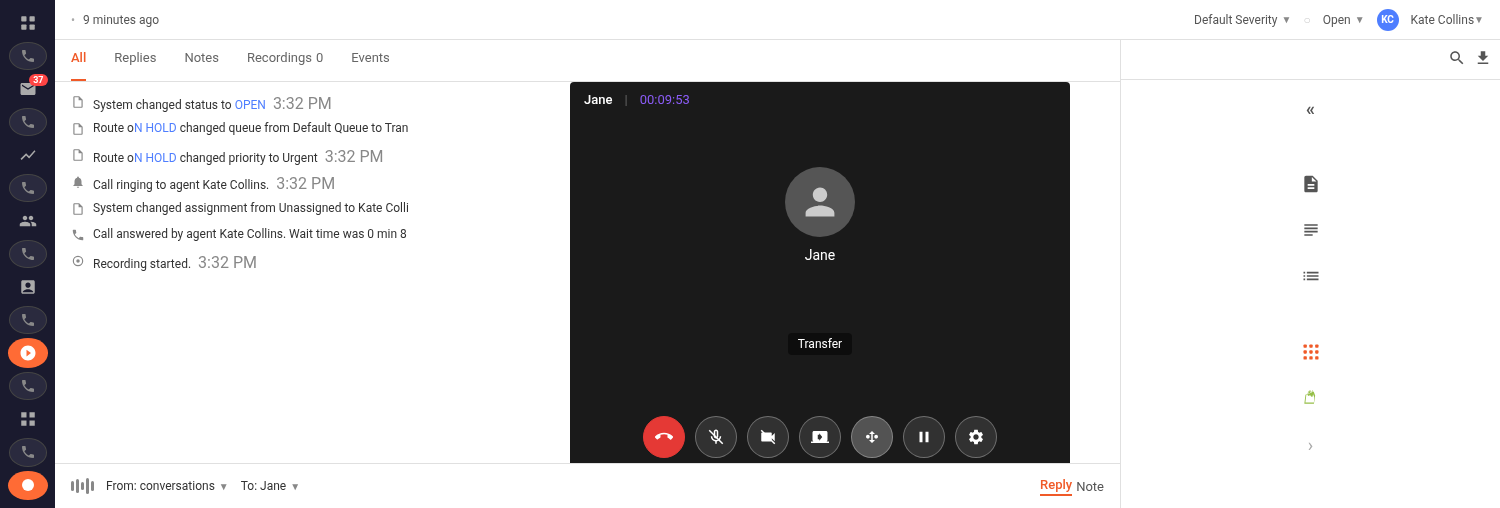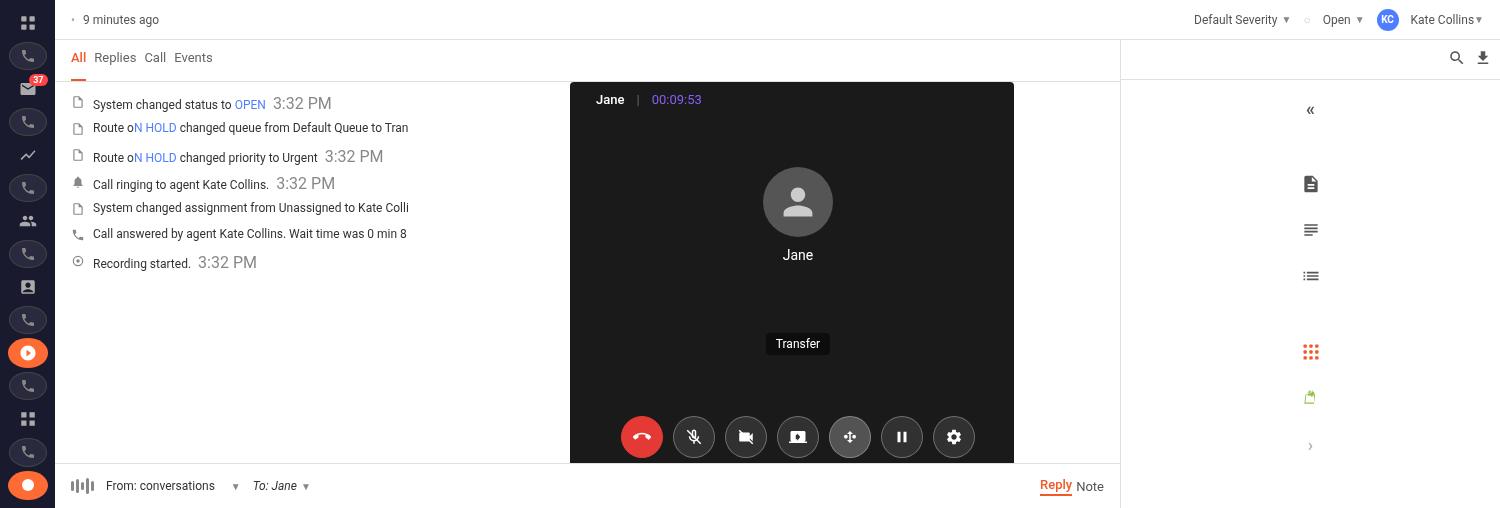--- a/index.html
+++ b/index.html
@@ -136,21 +136,21 @@
       color: #888;
     }
 
     
     .tabs-bar {
       height: 42px;
       display: flex;
       align-items: center;
       padding: 0 16px;
       border-bottom: 1px solid #e0e0e0;
-      gap: 8px;
+      gap: 28px;
     }
     .tab {
       font-size: 13px;
       color: #666;
       cursor: pointer;
       padding-bottom: 4px;
       border-bottom: 2px solid transparent;
       height: 100%;
       display: flex;
       align-items: center;
@@ -210,31 +210,30 @@
     .wave-bar {
       width: 3px;
       background: #888;
       border-radius: 2px;
     }
     .from-select {
       font-size: 12px;
       color: #333;
       display: flex;
       align-items: center;
-      gap: 16px;
+      gap: 4px;
       cursor: pointer;
     }
     .to-select {
       font-size: 12px;
       color: #333;
       display: flex;
       align-items: center;
       gap: 4px;
       cursor: pointer;
-      font-style: italic;
     }
     .bottom-right {
       margin-left: auto;
       display: flex;
       align-items: center;
       gap: 4px;
     }
     .reply-tab {
       font-size: 13px;
       color: #f05a28;
@@ -247,29 +246,28 @@
       font-size: 13px;
       color: #555;
       cursor: pointer;
     }
 
     
     .call-overlay {
       position: absolute;
       top: 0;
       left: 515px;
-      width: 444px;
+      width: 500px;
       height: 390px;
       background: #1a1a1a;
       border-radius: 4px;
       z-index: 10;
       display: flex;
       flex-direction: column;
       overflow: hidden;
-      padding-left: 12px;
     }
     .call-header {
       display: flex;
       align-items: center;
       padding: 10px 14px;
       gap: 12px;
     }
     .caller-name-header {
       color: white;
       font-size: 13px;
@@ -522,21 +520,25 @@
     <div class="conversation-panel">
 
       <div class="tabs-bar">
         <div class="tab active">
           <span>All</span>
         </div>
         <div class="tab">
           <span>Replies</span>
         </div>
         <div class="tab">
-          <span>Call</span>
+          <span>Notes</span>
+        </div>
+        <div class="tab">
+          <span>Recordings</span>
+          <span style="margin-left:4px;">0</span>
         </div>
         <div class="tab">
           <span>Events</span>
         </div>
       </div>
 
       <div class="events-list" style="position: relative;">
 
         <div class="event-item">
           <span class="event-icon">

